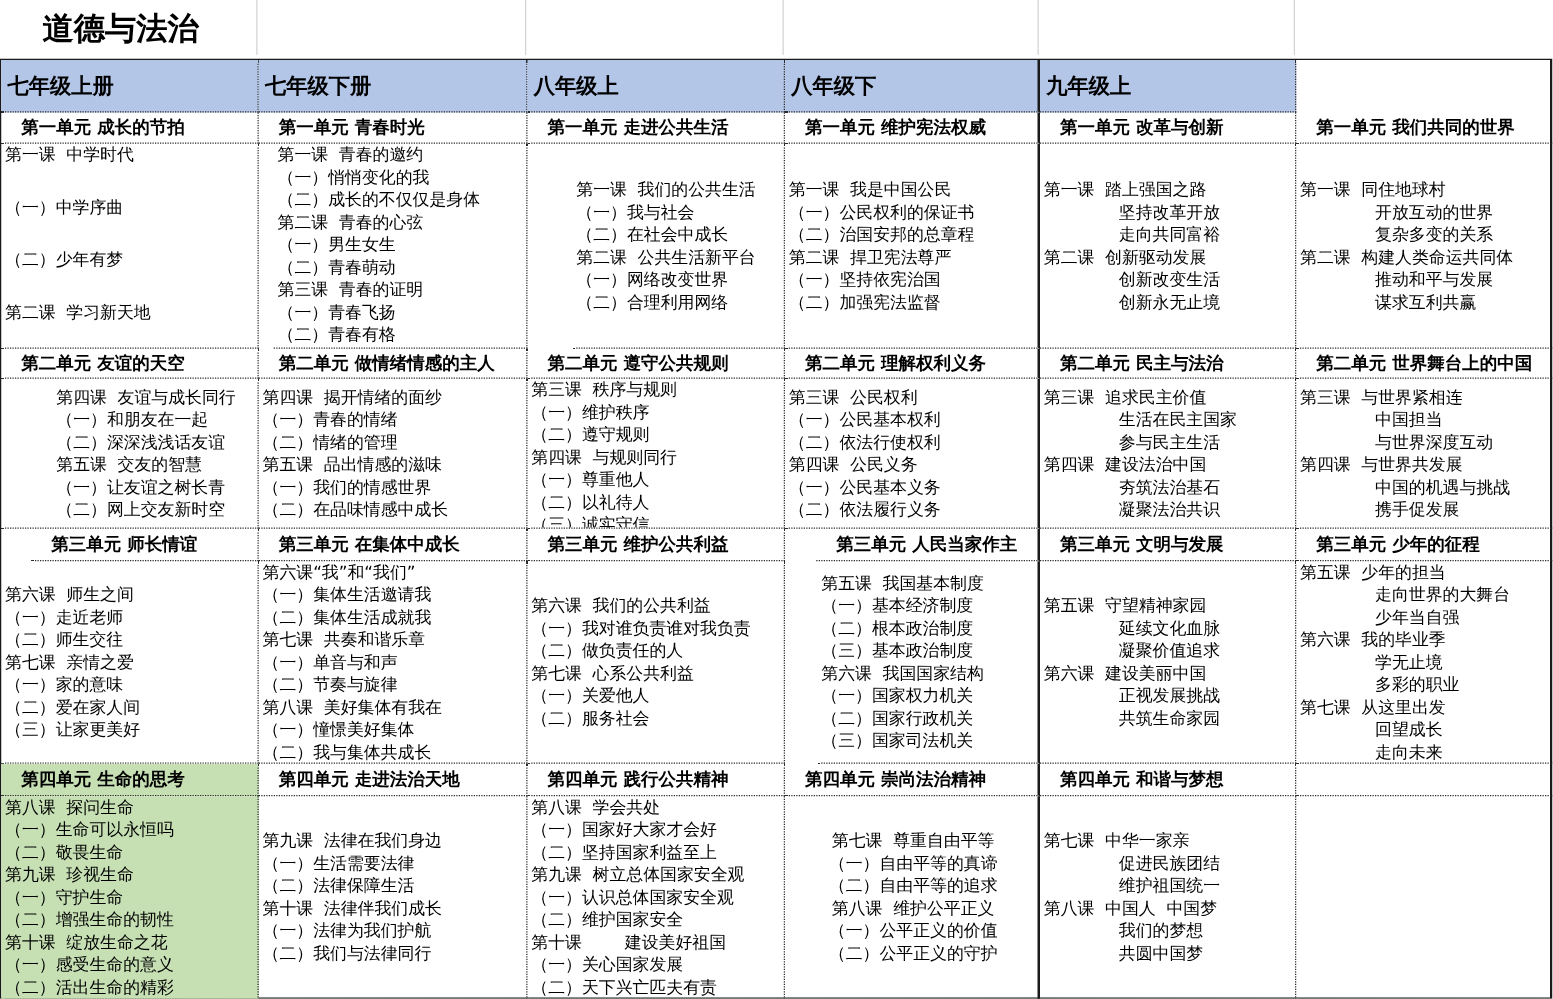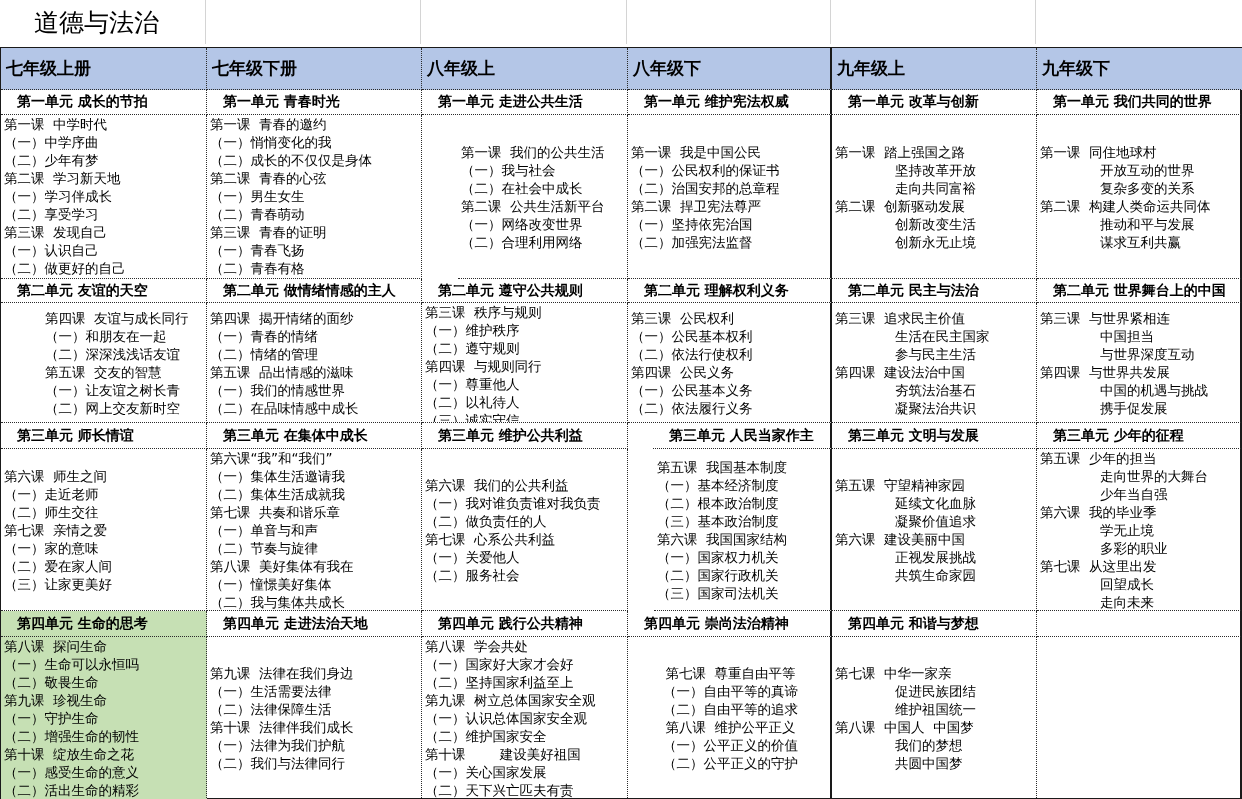--- a/index.html
+++ b/index.html
@@ -3,21 +3,21 @@
   <meta charset="utf-8">
   <style>
     * { box-sizing: border-box; margin: 0; padding: 0; }
     html, body { width: 1242px; height: 799px; overflow: hidden; background: #ffffff; }
     body { font-family: "DejaVu Sans", "Liberation Sans", sans-serif; color: #000; position: relative; }
 
     .sheet { position: absolute; left: 0; top: 0; width: 1242px; height: 799px; }
 
     
     .title-row { position: absolute; left: 0; top: 0; width: 1242px; height: 48px; display: flex; }
-    .title-cell { height: 44px; border-right: 1px solid #d4d4d4; }
+    .title-cell { height: 44px; border-right: 1px solid #d4d4d4; font-weight: bold; }
     .title-cell.first { width: 206px; display: flex; align-items: center; padding-left: 34px; font-size: 25px; font-family: "DejaVu Serif", "Liberation Serif", serif; }
 
     
     .grid { position: absolute; left: 0; top: 47px; width: 1242px; height: 752px;
             display: grid;
             grid-template-columns: 206px 215px 206px 204px 205px 206px;
             grid-template-rows: 42px 25px 164px 24px 120px 26px 162px 26px 163px;
             border: 1px solid #1a1a1a;
             border-right-width: 2px; }
     .cell { border-right: 1px dotted #2b2b2b; border-bottom: 1px dotted #2b2b2b; overflow: hidden; position: relative; }
@@ -46,46 +46,45 @@
     <div class="title-cell" style="width:205px"></div>
     <div class="title-cell" style="width:206px;border-right:none"></div>
   </div>
 
   <div class="grid" id="grid">
       <div class="cell hdr col-0" style="grid-area: 1 / 1;">七年级上册</div>
       <div class="cell hdr col-1" style="grid-area: 1 / 2;">七年级下册</div>
       <div class="cell hdr col-2" style="grid-area: 1 / 3;">八年级上</div>
       <div class="cell hdr col-3" style="grid-area: 1 / 4;">八年级下</div>
       <div class="cell hdr col-4" style="grid-area: 1 / 5;">九年级上</div>
-      <div class="cell hdr col-5" style="grid-area: 1 / 6;">九年级下</div>
       <div class="cell unit col-0" style="grid-area: 2 / 1;">第一单元  成长的节拍</div>
-      <div class="cell content col-0 top" style="grid-area: 3 / 1;"><span class="line">第一课  中学时代</span><span class="line">（一）中学序曲</span><span class="line">（二）少年有梦</span><span class="line">第二课  学习新天地</span><span class="line">（一）学习伴成长</span><span class="line">（二）享受学习</span><span class="line">第三课  发现自己</span><span class="line">（一）认识自己</span><span class="line">（二）做更好的自己</span></div>
+      <div class="cell content col-0 top" style="grid-area: 3 / 1; gap: 24px;"><span class="line">第一课  中学时代</span><span class="line">（一）中学序曲</span><span class="line">（二）少年有梦</span><span class="line">第二课  学习新天地</span><span class="line">（一）学习伴成长</span><span class="line">（二）享受学习</span><span class="line">第三课  发现自己</span><span class="line">（一）认识自己</span><span class="line">（二）做更好的自己</span></div>
       <div class="cell unit col-1" style="grid-area: 2 / 2;">第一单元  青春时光</div>
-      <div class="cell content col-1 top" style="grid-area: 3 / 2;"><span class="line">第一课  青春的邀约</span><span class="line">（一）悄悄变化的我</span><span class="line">（二）成长的不仅仅是身体</span><span class="line">第二课  青春的心弦</span><span class="line">（一）男生女生</span><span class="line">（二）青春萌动</span><span class="line">第三课  青春的证明</span><span class="line">（一）青春飞扬</span><span class="line">（二）青春有格</span></div>
+      <div class="cell content col-1 top" style="grid-area: 3 / 2; margin-left: 12px;"><span class="line">第一课  青春的邀约</span><span class="line">（一）悄悄变化的我</span><span class="line">（二）成长的不仅仅是身体</span><span class="line">第二课  青春的心弦</span><span class="line">（一）男生女生</span><span class="line">（二）青春萌动</span><span class="line">第三课  青春的证明</span><span class="line">（一）青春飞扬</span><span class="line">（二）青春有格</span></div>
       <div class="cell unit col-2" style="grid-area: 2 / 3;">第一单元  走进公共生活</div>
       <div class="cell content col-2" style="grid-area: 3 / 3; margin-left: 36px;"><span class="line">第一课  我们的公共生活</span><span class="line">（一）我与社会</span><span class="line">（二）在社会中成长</span><span class="line">第二课  公共生活新平台</span><span class="line">（一）网络改变世界</span><span class="line">（二）合理利用网络</span></div>
       <div class="cell unit col-3" style="grid-area: 2 / 4;">第一单元  维护宪法权威</div>
       <div class="cell content col-3" style="grid-area: 3 / 4;"><span class="line">第一课  我是中国公民</span><span class="line">（一）公民权利的保证书</span><span class="line">（二）治国安邦的总章程</span><span class="line">第二课  捍卫宪法尊严</span><span class="line">（一）坚持依宪治国</span><span class="line">（二）加强宪法监督</span></div>
       <div class="cell unit col-4" style="grid-area: 2 / 5;">第一单元  改革与创新</div>
       <div class="cell content col-4" style="grid-area: 3 / 5;"><span class="line">第一课  踏上强国之路</span><span class="line indent">坚持改革开放</span><span class="line indent">走向共同富裕</span><span class="line">第二课  创新驱动发展</span><span class="line indent">创新改变生活</span><span class="line indent">创新永无止境</span></div>
       <div class="cell unit col-5" style="grid-area: 2 / 6;">第一单元  我们共同的世界</div>
       <div class="cell content col-5" style="grid-area: 3 / 6;"><span class="line">第一课  同住地球村</span><span class="line indent">开放互动的世界</span><span class="line indent">复杂多变的关系</span><span class="line">第二课  构建人类命运共同体</span><span class="line indent">推动和平与发展</span><span class="line indent">谋求互利共赢</span></div>
       <div class="cell unit col-0" style="grid-area: 4 / 1;">第二单元  友谊的天空</div>
       <div class="cell content col-0" style="grid-area: 5 / 1; padding-left: 44px;"><span class="line">第四课  友谊与成长同行</span><span class="line">（一）和朋友在一起</span><span class="line">（二）深深浅浅话友谊</span><span class="line">第五课  交友的智慧</span><span class="line">（一）让友谊之树长青</span><span class="line">（二）网上交友新时空</span></div>
       <div class="cell unit col-1" style="grid-area: 4 / 2;">第二单元  做情绪情感的主人</div>
       <div class="cell content col-1" style="grid-area: 5 / 2;"><span class="line">第四课  揭开情绪的面纱</span><span class="line">（一）青春的情绪</span><span class="line">（二）情绪的管理</span><span class="line">第五课  品出情感的滋味</span><span class="line">（一）我们的情感世界</span><span class="line">（二）在品味情感中成长</span></div>
       <div class="cell unit col-2" style="grid-area: 4 / 3;">第二单元  遵守公共规则</div>
       <div class="cell content col-2 top" style="grid-area: 5 / 3;"><span class="line">第三课  秩序与规则</span><span class="line">（一）维护秩序</span><span class="line">（二）遵守规则</span><span class="line">第四课  与规则同行</span><span class="line">（一）尊重他人</span><span class="line">（二）以礼待人</span><span class="line">（三）诚实守信</span></div>
       <div class="cell unit col-3" style="grid-area: 4 / 4;">第二单元  理解权利义务</div>
       <div class="cell content col-3" style="grid-area: 5 / 4;"><span class="line">第三课  公民权利</span><span class="line">（一）公民基本权利</span><span class="line">（二）依法行使权利</span><span class="line">第四课  公民义务</span><span class="line">（一）公民基本义务</span><span class="line">（二）依法履行义务</span></div>
       <div class="cell unit col-4" style="grid-area: 4 / 5;">第二单元  民主与法治</div>
       <div class="cell content col-4" style="grid-area: 5 / 5;"><span class="line">第三课  追求民主价值</span><span class="line indent">生活在民主国家</span><span class="line indent">参与民主生活</span><span class="line">第四课  建设法治中国</span><span class="line indent">夯筑法治基石</span><span class="line indent">凝聚法治共识</span></div>
       <div class="cell unit col-5" style="grid-area: 4 / 6;">第二单元  世界舞台上的中国</div>
       <div class="cell content col-5" style="grid-area: 5 / 6;"><span class="line">第三课  与世界紧相连</span><span class="line indent">中国担当</span><span class="line indent">与世界深度互动</span><span class="line">第四课  与世界共发展</span><span class="line indent">中国的机遇与挑战</span><span class="line indent">携手促发展</span></div>
-      <div class="cell unit col-0" style="grid-area: 6 / 1;">第三单元  师长情谊</div>
+      <div class="cell unit col-0" style="grid-area: 6 / 1; margin-left: 24px;">第三单元  师长情谊</div>
       <div class="cell content col-0" style="grid-area: 7 / 1;"><span class="line">第六课  师生之间</span><span class="line">（一）走近老师</span><span class="line">（二）师生交往</span><span class="line">第七课  亲情之爱</span><span class="line">（一）家的意味</span><span class="line">（二）爱在家人间</span><span class="line">（三）让家更美好</span></div>
       <div class="cell unit col-1" style="grid-area: 6 / 2;">第三单元  在集体中成长</div>
       <div class="cell content col-1 top" style="grid-area: 7 / 2;"><span class="line">第六课“我”和“我们”</span><span class="line">（一）集体生活邀请我</span><span class="line">（二）集体生活成就我</span><span class="line">第七课  共奏和谐乐章</span><span class="line">（一）单音与和声</span><span class="line">（二）节奏与旋律</span><span class="line">第八课  美好集体有我在</span><span class="line">（一）憧憬美好集体</span><span class="line">（二）我与集体共成长</span></div>
       <div class="cell unit col-2" style="grid-area: 6 / 3;">第三单元  维护公共利益</div>
       <div class="cell content col-2" style="grid-area: 7 / 3;"><span class="line">第六课  我们的公共利益</span><span class="line">（一）我对谁负责谁对我负责</span><span class="line">（二）做负责任的人</span><span class="line">第七课  心系公共利益</span><span class="line">（一）关爱他人</span><span class="line">（二）服务社会</span></div>
       <div class="cell unit col-3" style="grid-area: 6 / 4; margin-left: 25px;">第三单元  人民当家作主</div>
       <div class="cell content col-3" style="grid-area: 7 / 4; margin-left: 26px;"><span class="line">第五课  我国基本制度</span><span class="line">（一）基本经济制度</span><span class="line">（二）根本政治制度</span><span class="line">（三）基本政治制度</span><span class="line">第六课  我国国家结构</span><span class="line">（一）国家权力机关</span><span class="line">（二）国家行政机关</span><span class="line">（三）国家司法机关</span></div>
       <div class="cell unit col-4" style="grid-area: 6 / 5;">第三单元  文明与发展</div>
       <div class="cell content col-4" style="grid-area: 7 / 5;"><span class="line">第五课  守望精神家园</span><span class="line indent">延续文化血脉</span><span class="line indent">凝聚价值追求</span><span class="line">第六课  建设美丽中国</span><span class="line indent">正视发展挑战</span><span class="line indent">共筑生命家园</span></div>
       <div class="cell unit col-5" style="grid-area: 6 / 6;">第三单元  少年的征程</div>

